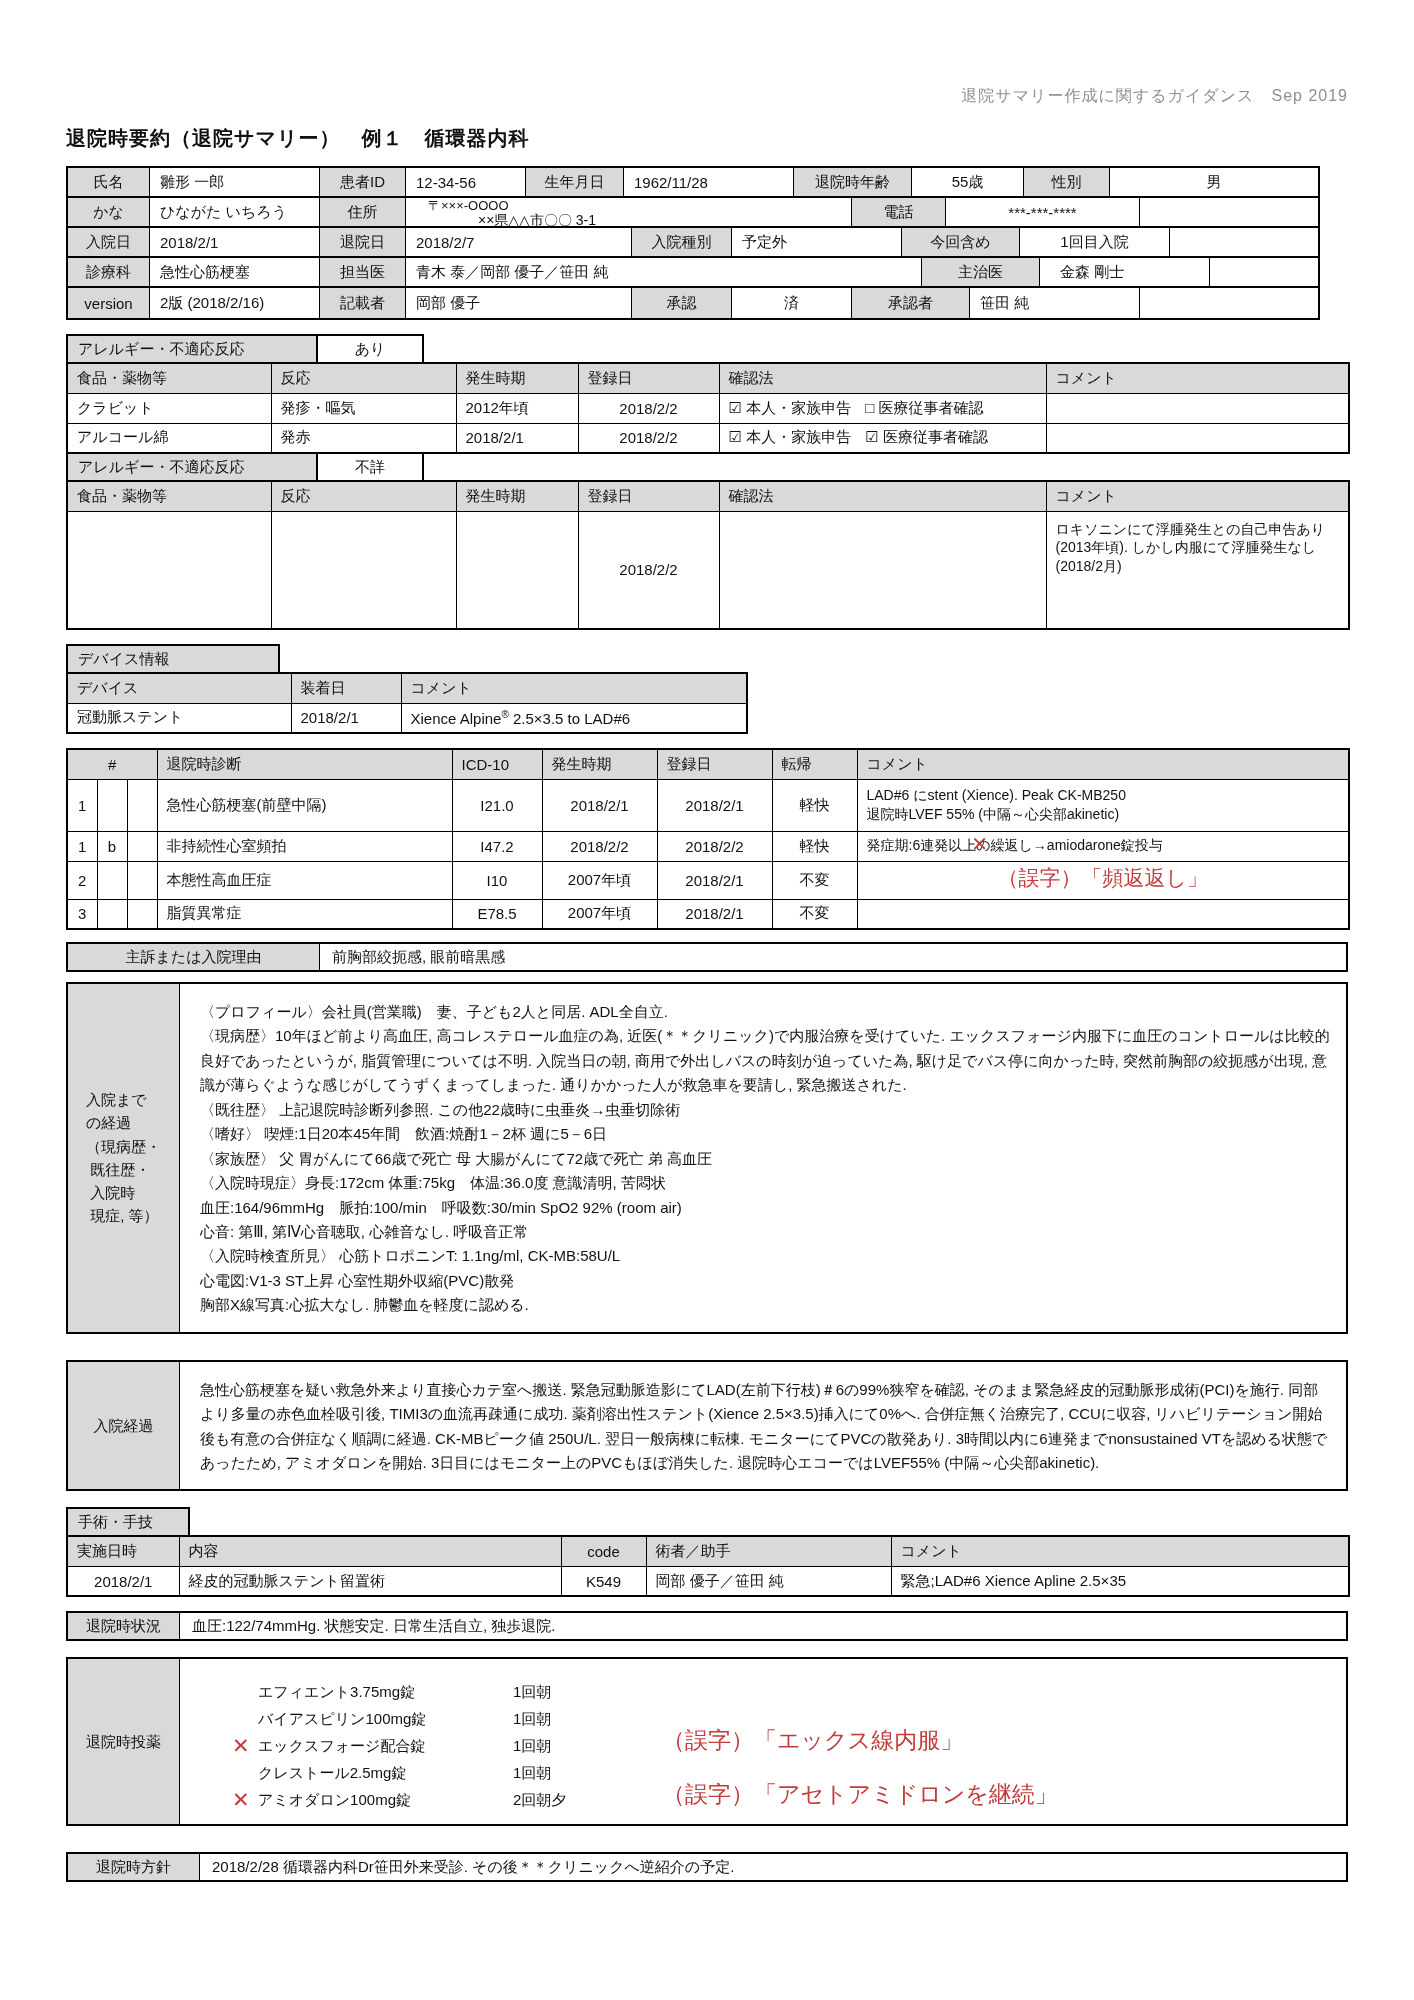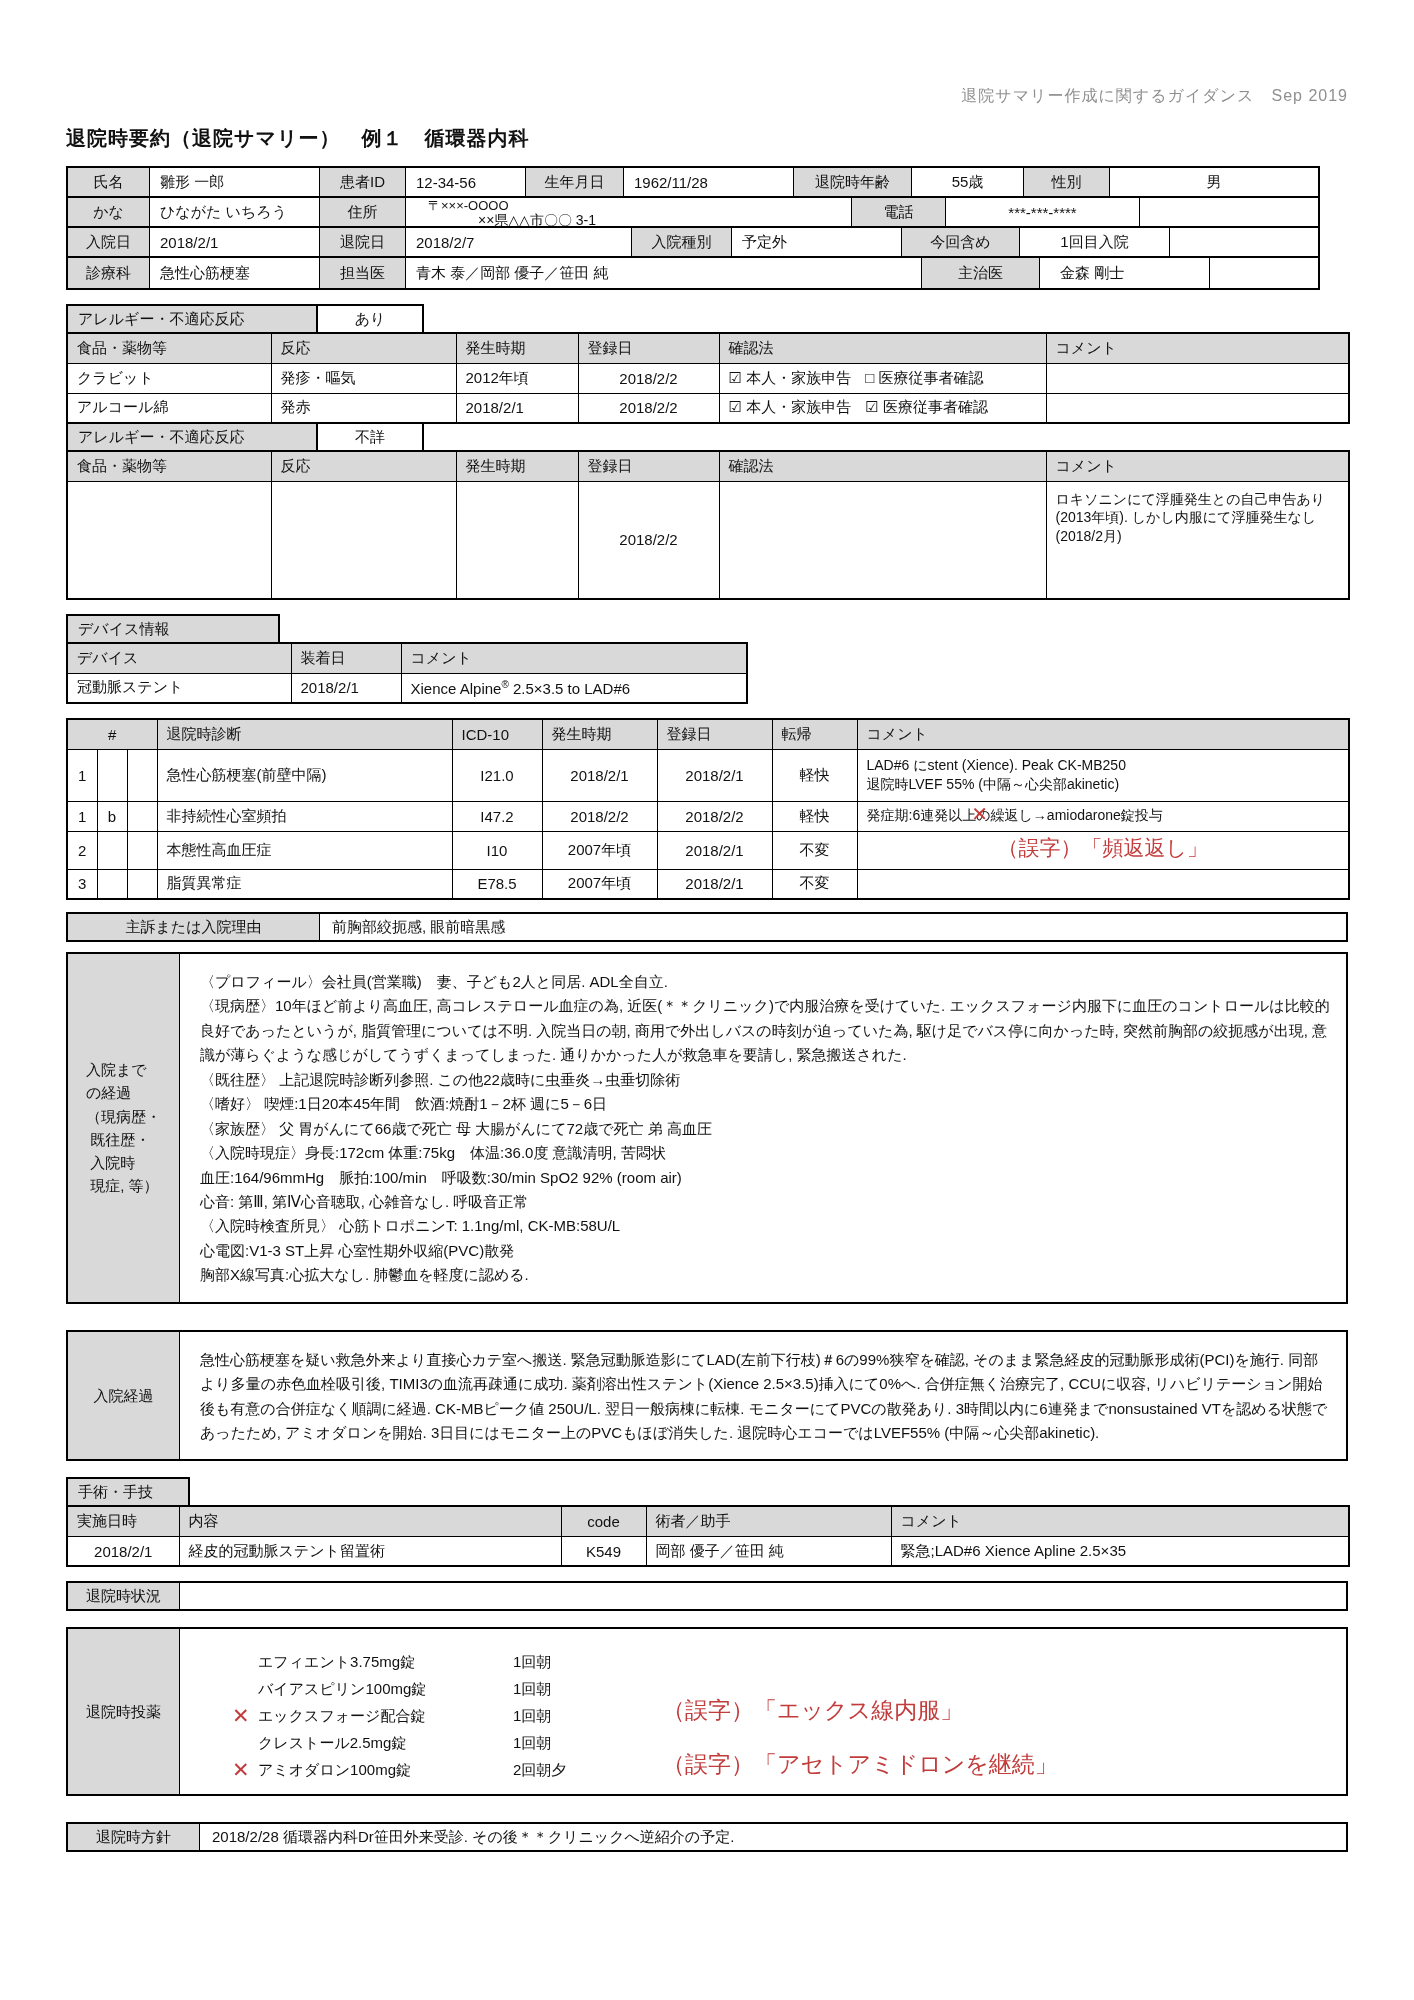--- a/index.html
+++ b/index.html
@@ -113,20 +113,31 @@
       <div class="pc pcC" style="width:150px">1回目入院</div>
       <div class="pc pfill"></div>
     </div>
     <div class="prow">
       <div class="pc pl" style="width:82px">診療科</div>
       <div class="pc" style="width:170px">急性心筋梗塞</div>
       <div class="pc pl" style="width:86px">担当医</div>
       <div class="pc" style="width:516px">青木 泰／岡部 優子／笹田 純</div>
       <div class="pc pl" style="width:118px">主治医</div>
       <div class="pc" style="width:170px;padding-left:20px">金森 剛士</div>
+      <div class="pc pfill"></div>
+    </div>
+    <div class="prow">
+      <div class="pc pl" style="width:82px">version</div>
+      <div class="pc" style="width:170px">2版 (2018/2/16)</div>
+      <div class="pc pl" style="width:86px">記載者</div>
+      <div class="pc" style="width:226px">岡部 優子</div>
+      <div class="pc pl" style="width:100px">承認</div>
+      <div class="pc pcC" style="width:120px">済</div>
+      <div class="pc pl" style="width:118px">承認者</div>
+      <div class="pc" style="width:170px">笹田 純</div>
       <div class="pc pfill"></div>
     </div>
   </div>
 
   <div class="bar">
     <div class="bl">アレルギー・不適応反応</div>
     <div class="bs">あり</div>
   </div>
   <table class="flush">
     <colgroup>
@@ -351,20 +362,21 @@
       <td>経皮的冠動脈ステント留置術</td>
       <td class="tc">K549</td>
       <td>岡部 優子／笹田 純</td>
       <td>緊急;LAD#6 Xience Apline 2.5×35</td>
     </tr>
   </tbody>
     </table>
 
   <div class="rowline" style="margin-top:14px">
     <div class="rl" style="width:112px">退院時状況</div>
+    <div class="rv">血圧:122/74mmHg. 状態安定. 日常生活自立, 独歩退院.</div>
   </div>
 
   <div class="fbox" style="margin-top:16px">
     <div class="flabel">退院時投薬</div>
     <div class="medbody">
       <div class="medrow">
         <span class="medx"></span>
         <span class="medname">エフィエント3.75mg錠</span>
         <span class="medfreq">1回朝</span>
         <span class="medann"></span>

